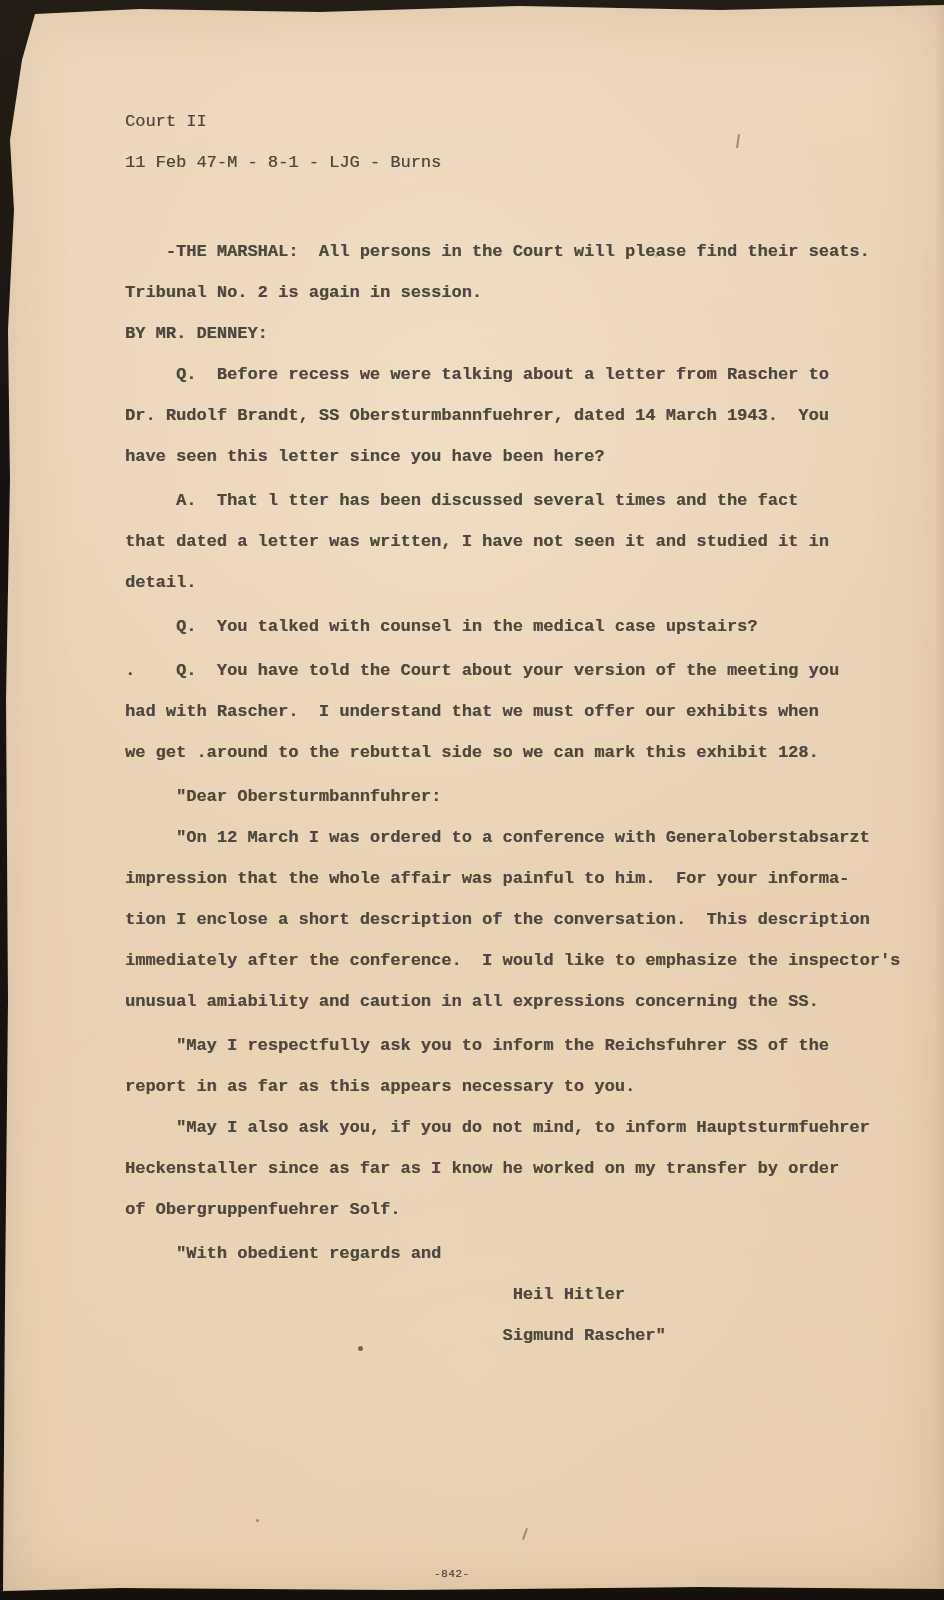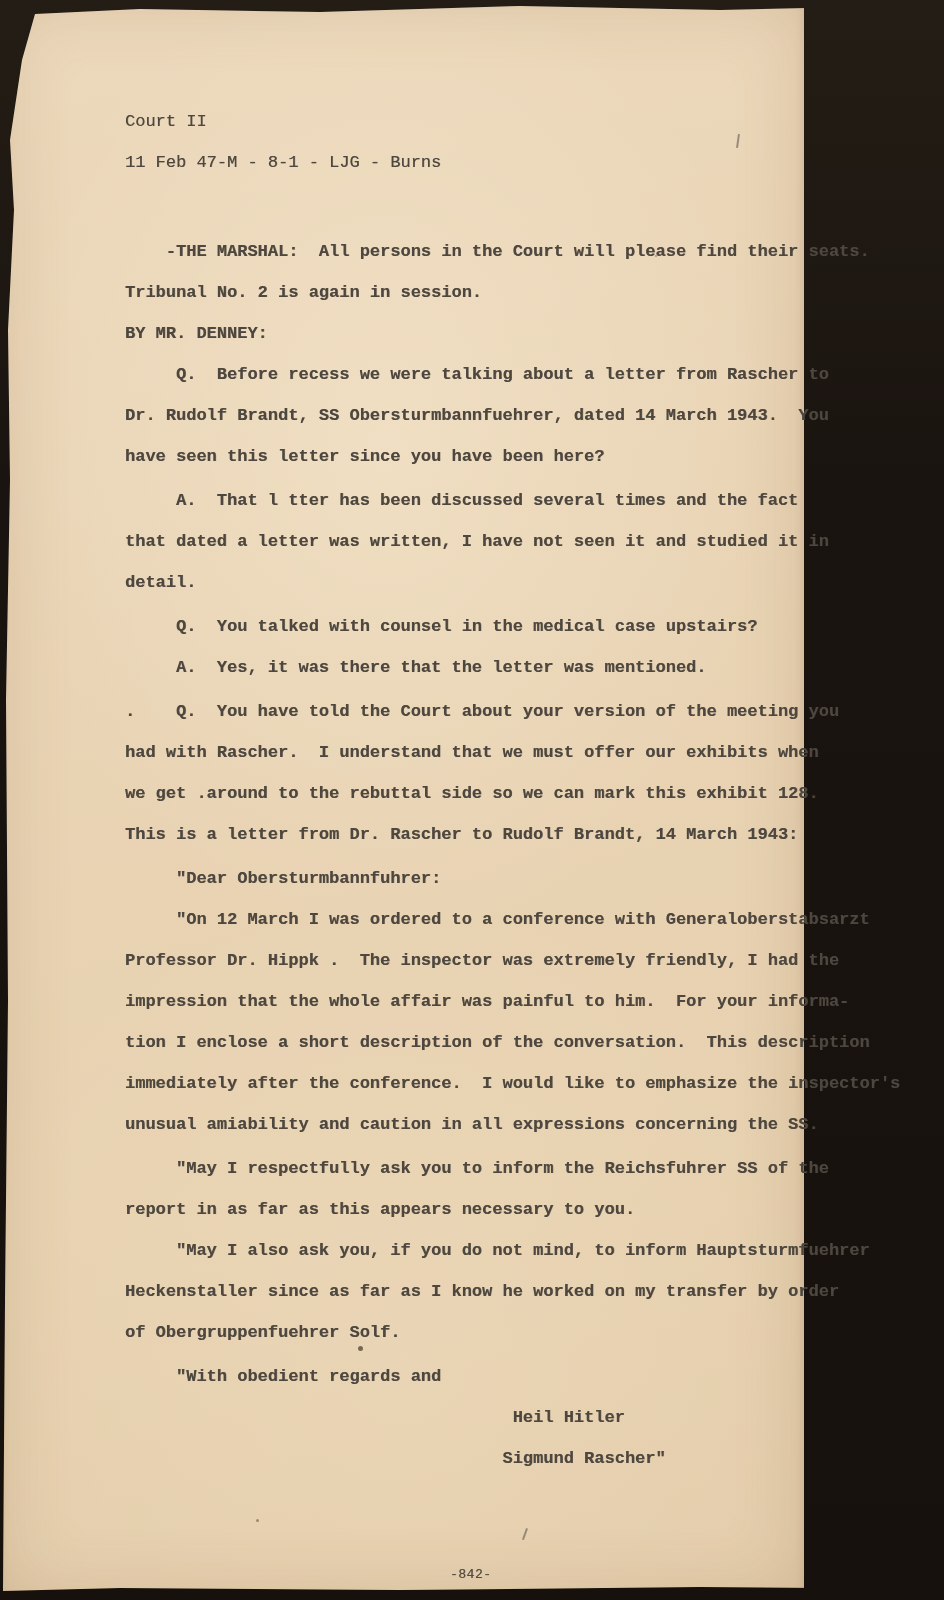--- a/index.html
+++ b/index.html
@@ -7,21 +7,21 @@
     width:944px;height:1600px;
     background:#17120d;
     overflow:hidden;
     font-family:"Liberation Mono","DejaVu Sans Mono",monospace;
   }
   .scan{
     position:relative;width:944px;height:1600px;
     background:linear-gradient(180deg,#241d15 0%,#1a1410 30%,#16110c 100%);
   }
   .paper{
-    position:absolute;left:0;top:0;width:804px;height:1600px;
+    position:absolute;left:0;top:0;width:944px;height:1600px;
     background:
       radial-gradient(ellipse 70% 45% at 48% 28%, rgba(255,246,226,0.30), rgba(255,246,226,0) 70%),
       radial-gradient(ellipse 80% 40% at 50% 85%, rgba(250,238,214,0.18), rgba(250,238,214,0) 75%),
       linear-gradient(168deg,#ecd8bb 0%,#e9d4b5 35%,#e7d1b0 70%,#e3ccaa 100%);
     box-shadow:inset 0 0 70px rgba(130,95,55,0.20), inset 0 0 10px rgba(110,80,50,0.18);
     clip-path:polygon(
       35px 14px, 140px 9px, 320px 12px, 520px 6px, 720px 10px, 944px 5px,
       944px 1589px, 700px 1587px, 400px 1590px, 120px 1588px, 3px 1591px,
       5px 1300px, 8px 1000px, 6px 700px, 10px 480px, 8px 330px, 14px 210px, 10px 140px, 22px 60px
     );
@@ -33,22 +33,22 @@
     text-shadow:0.4px 0.3px 0.6px rgba(70,63,53,0.55);
   }
   .hline,.line{
     white-space:pre;
     line-height:41px;
     height:41px;
   }
   .body-lines{margin-top:48px;font-weight:bold;}
   .line.para{margin-top:3px;}
   .page-number{
-    position:absolute;left:450px;top:1554px;
-    color:#524c44;font-size:13px;line-height:41px;white-space:pre;
+    position:absolute;left:434px;top:1554px;
+    color:#524c44;font-size:11px;line-height:41px;white-space:pre;
     text-shadow:0.4px 0.3px 0.6px rgba(70,63,53,0.55);
     letter-spacing:0.5px;
   }
   .speck{position:absolute;border-radius:50%;background:#4f4235;}
   .speck.s1{left:358px;top:1346px;width:5px;height:5px;opacity:.75;}
   .speck.s2{left:256px;top:1519px;width:3px;height:3px;opacity:.5;}
   .speck.s3{left:655px;top:255px;width:2px;height:2px;opacity:.45;}
   .tickmark{
     position:absolute;background:#575046;opacity:.55;
   }
@@ -67,28 +67,25 @@
           <div class="line">    -THE MARSHAL:  All persons in the Court will please find their seats.</div>
           <div class="line">Tribunal No. 2 is again in session.</div>
           <div class="line">BY MR. DENNEY:</div>
           <div class="line">     Q.  Before recess we were talking about a letter from Rascher to</div>
           <div class="line">Dr. Rudolf Brandt, SS Obersturmbannfuehrer, dated 14 March 1943.  You</div>
           <div class="line">have seen this letter since you have been here?</div>
           <div class="line para">     A.  That l tter has been discussed several times and the fact</div>
           <div class="line">that dated a letter was written, I have not seen it and studied it in</div>
           <div class="line">detail.</div>
           <div class="line para">     Q.  You talked with counsel in the medical case upstairs?</div>
-          <div class="line">     A.  Yes, it was there that the letter was mentioned.</div>
           <div class="line para">.    Q.  You have told the Court about your version of the meeting you</div>
           <div class="line">had with Rascher.  I understand that we must offer our exhibits when</div>
           <div class="line">we get .around to the rebuttal side so we can mark this exhibit 128.</div>
-          <div class="line">This is a letter from Dr. Rascher to Rudolf Brandt, 14 March 1943:</div>
           <div class="line para">     "Dear Obersturmbannfuhrer:</div>
           <div class="line">     "On 12 March I was ordered to a conference with Generaloberstabsarzt</div>
-          <div class="line">Professor Dr. Hippk .  The inspector was extremely friendly, I had the</div>
           <div class="line">impression that the whole affair was painful to him.  For your informa-</div>
           <div class="line">tion I enclose a short description of the conversation.  This description</div>
           <div class="line">immediately after the conference.  I would like to emphasize the inspector's</div>
           <div class="line">unusual amiability and caution in all expressions concerning the SS.</div>
           <div class="line para">     "May I respectfully ask you to inform the Reichsfuhrer SS of the</div>
           <div class="line">report in as far as this appears necessary to you.</div>
           <div class="line">     "May I also ask you, if you do not mind, to inform Hauptsturmfuehrer</div>
           <div class="line">Heckenstaller since as far as I know he worked on my transfer by order</div>
           <div class="line">of Obergruppenfuehrer Solf.</div>
           <div class="line para">     "With obedient regards and</div>

